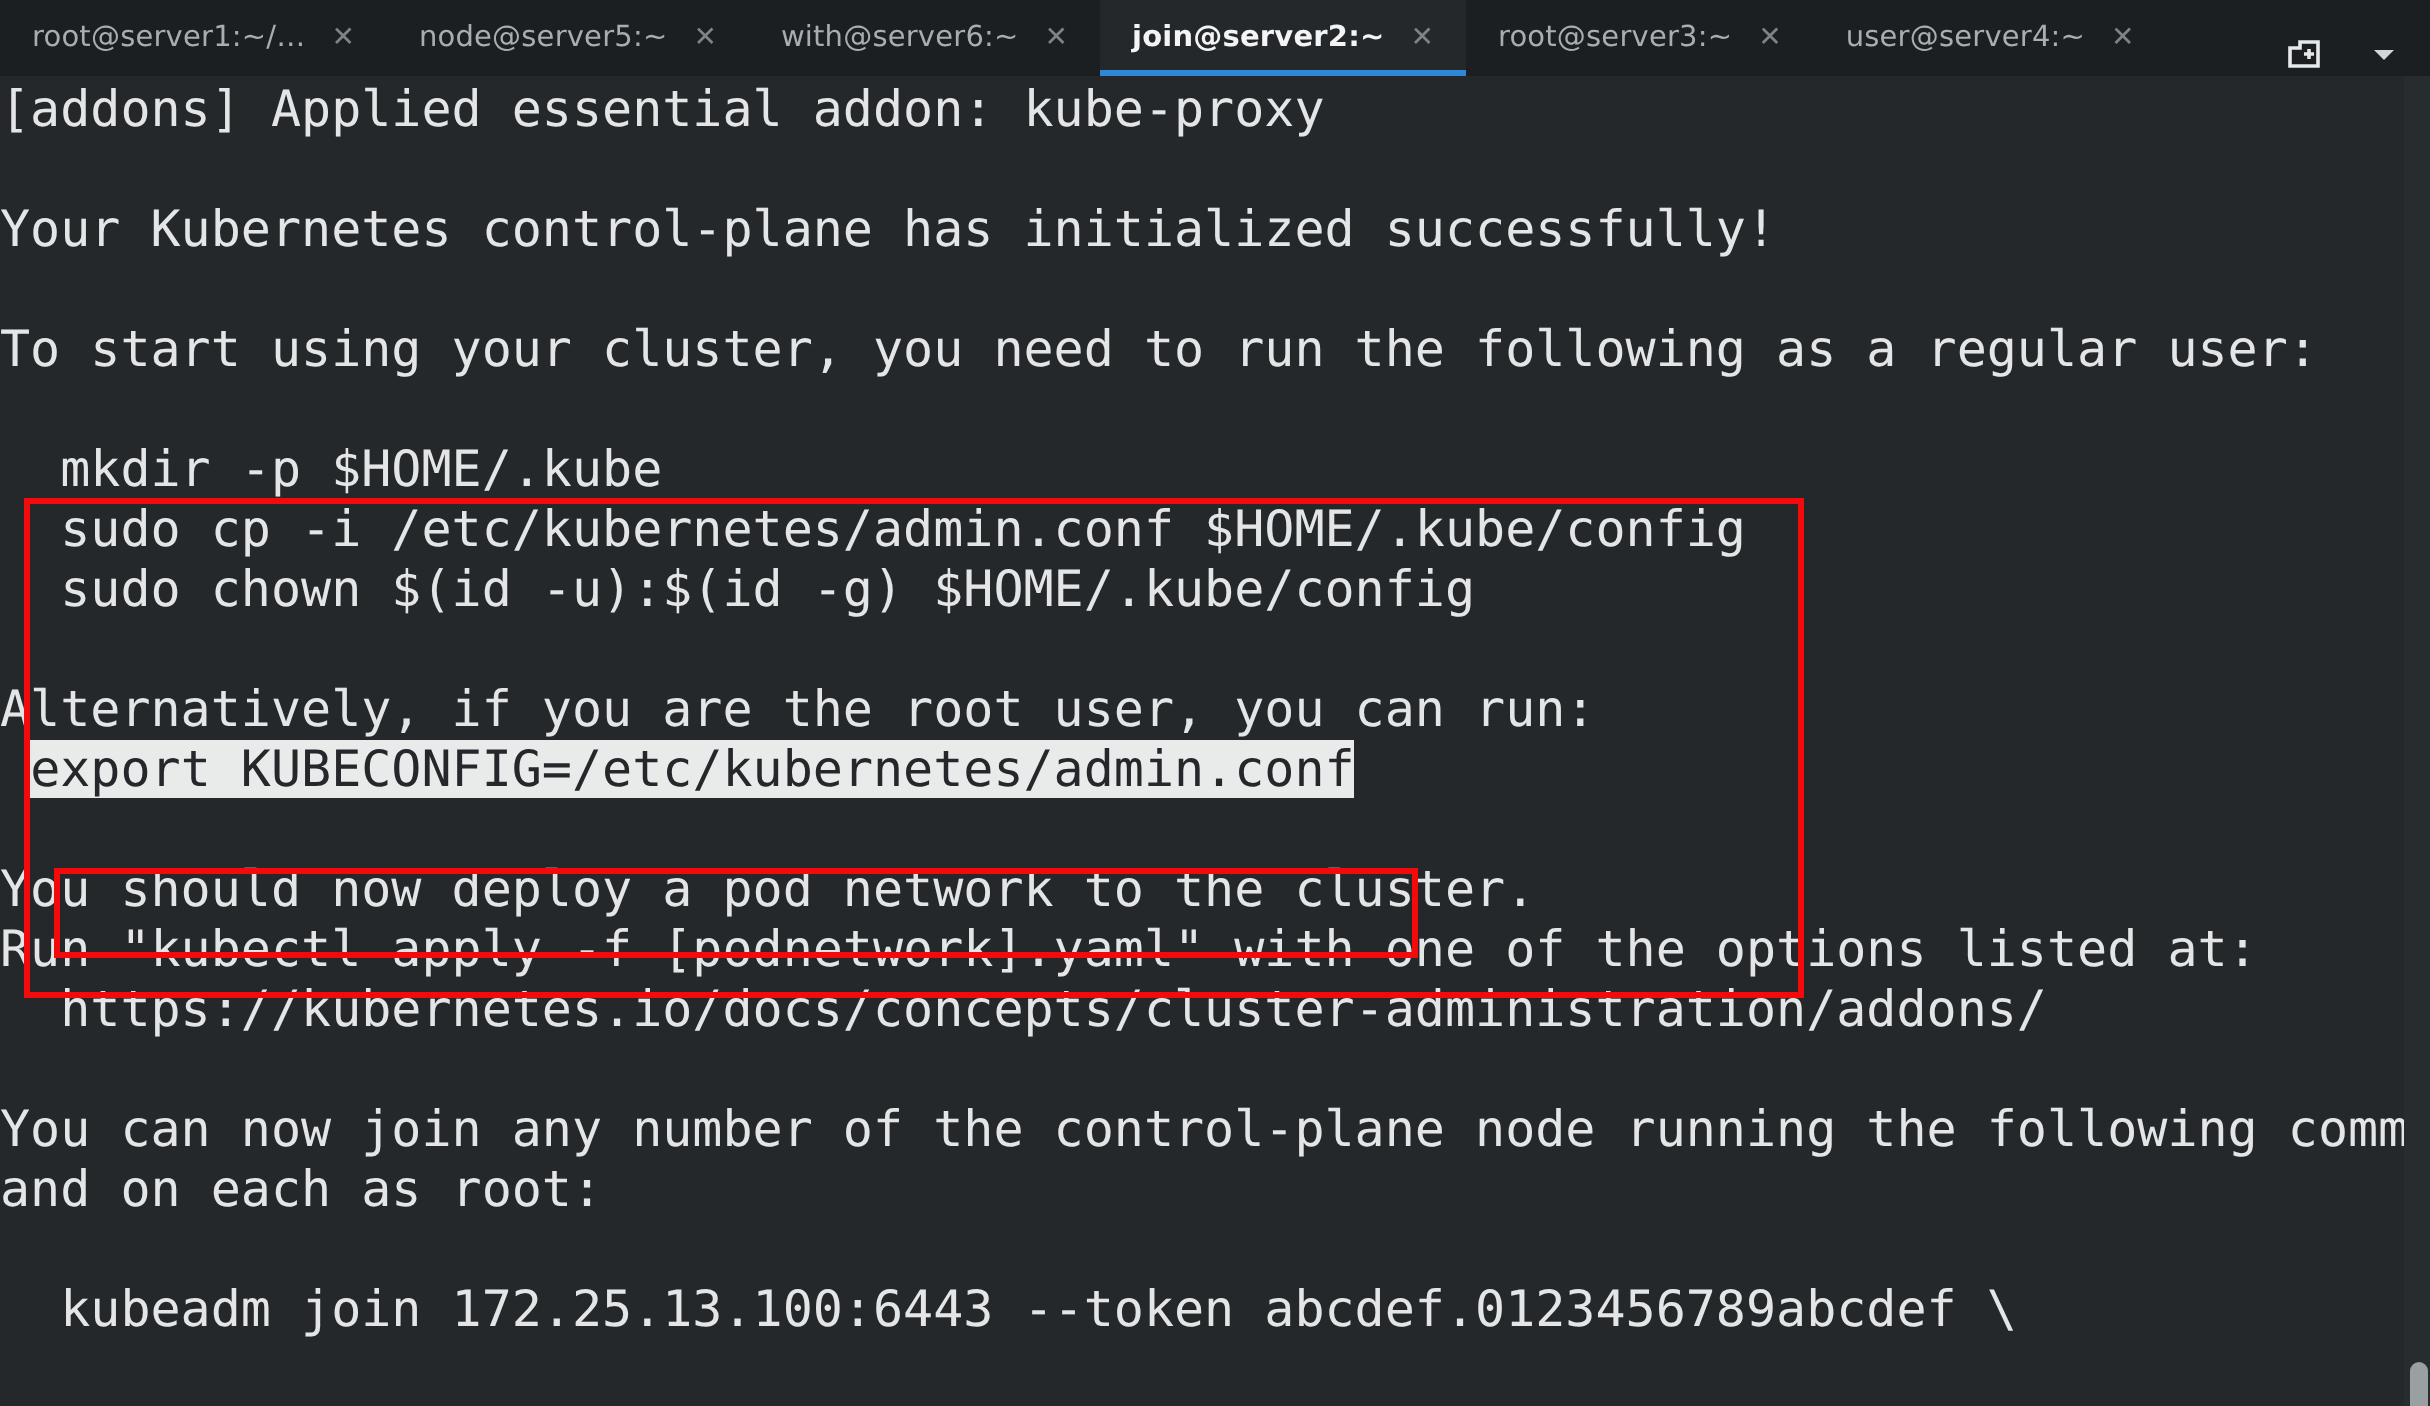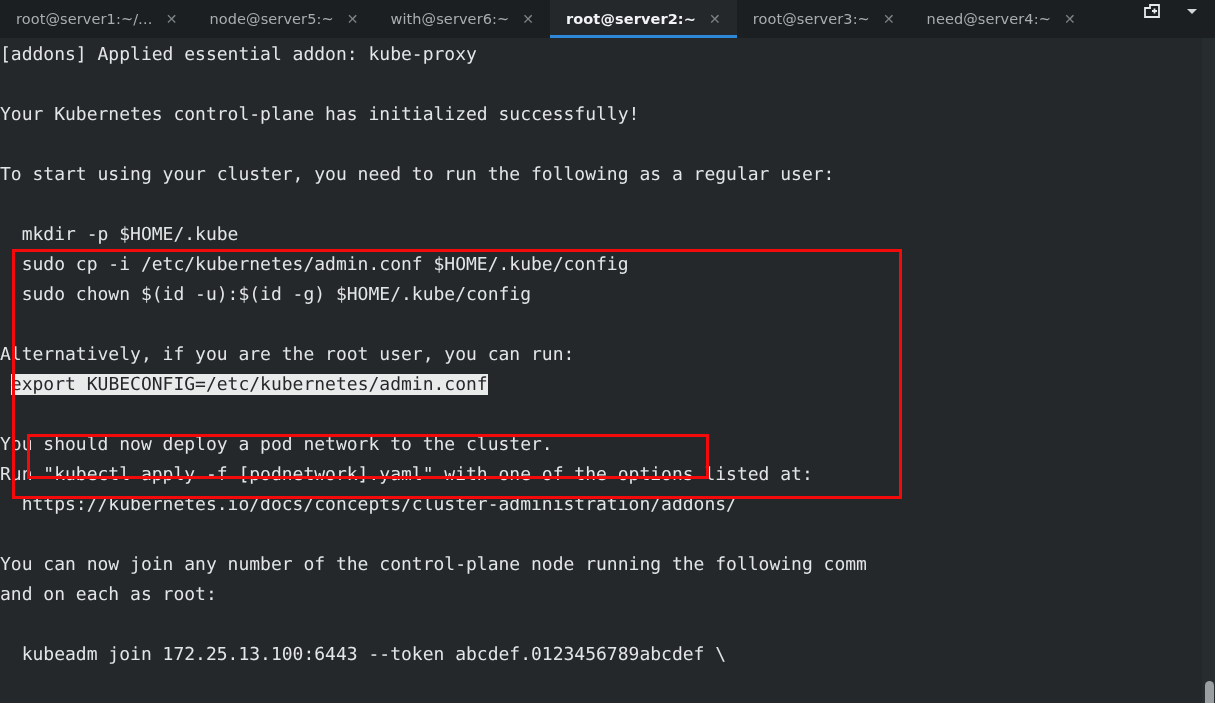--- a/index.html
+++ b/index.html
@@ -18,21 +18,21 @@
   }
 
   
   #tabbar {
     position: absolute;
     left: 0; top: 0;
     width: 1215px;
     height: 38px;
     background: #1b1f21;
     display: flex;
-    align-items: flex-start;
+    align-items: flex-end;
     font-family: "DejaVu Sans", "Liberation Sans", sans-serif;
   }
   .tab {
     position: relative;
     display: flex;
     align-items: center;
     justify-content: center;
     gap: 13px;
     height: 38px;
     padding: 0 16px;
@@ -89,21 +89,21 @@
     overflow: hidden;
   }
   #termtext {
     position: absolute;
     left: 0;
     top: 2px;
     margin: 0;
     padding: 0;
     color: #e3e5e6;
     font-family: "DejaVu Sans Mono", "Liberation Mono", monospace;
-    font-size: 18px;
+    font-size: 25px;
     line-height: 30px;
     white-space: pre;
     letter-spacing: 0px;
     text-rendering: geometricPrecision;
   }
   .sel {
     background: #e9eaea;
     color: #24282b;
   }
 
@@ -152,31 +152,31 @@
       <span class="tab-label">node@server5:~</span>
       <span class="tab-close">✕</span>
     </div>
 
     <div class="tab">
       <span class="tab-label">with@server6:~</span>
       <span class="tab-close">✕</span>
     </div>
 
     <div class="tab active">
-      <span class="tab-label">root@server2:~</span>
+      <span class="tab-label">join@server2:~</span>
       <span class="tab-close">✕</span>
     </div>
 
     <div class="tab">
       <span class="tab-label">root@server3:~</span>
       <span class="tab-close">✕</span>
     </div>
 
     <div class="tab">
-      <span class="tab-label">need@server4:~</span>
+      <span class="tab-label">user@server4:~</span>
       <span class="tab-close">✕</span>
     </div>
 
     <div class="tab-spacer"></div>
 
     <div class="tabbar-actions">
       <span class="icon-btn">
         <svg width="20" height="20" viewBox="0 0 20 20">
           <path d="M3 16 V7 h5 V4 h9 v12 z" fill="none" stroke="#e6e8ea" stroke-width="1.8"></path>
           <path d="M12.5 7.5 v5 M10 10 h5" stroke="#e6e8ea" stroke-width="1.8"></path>

